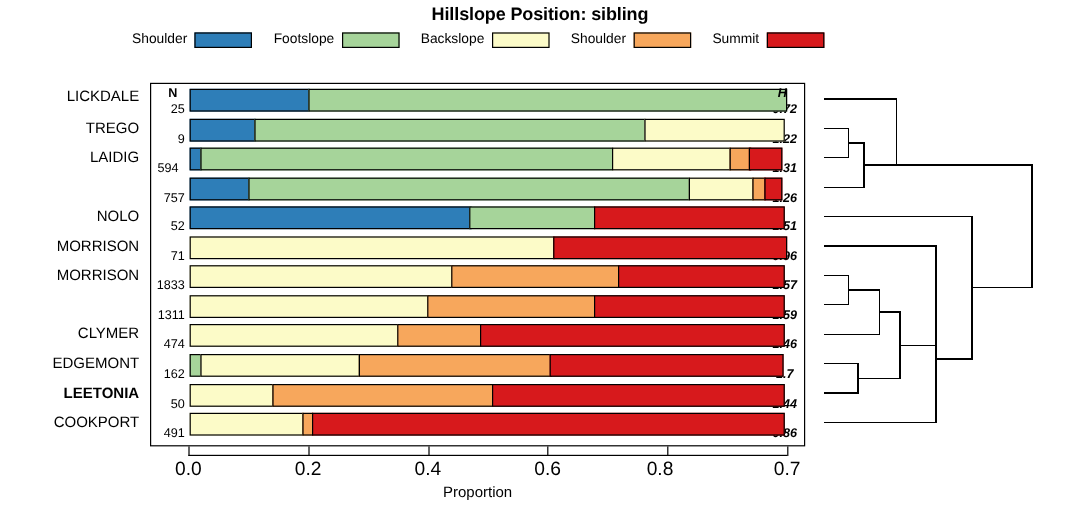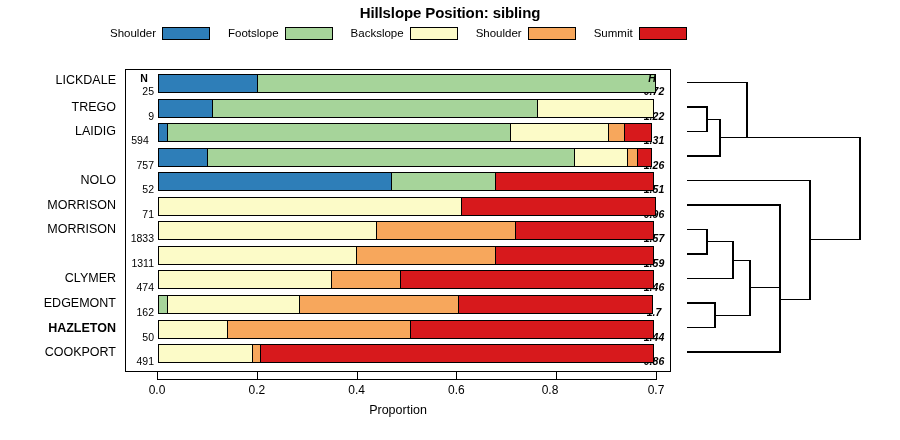--- a/index.html
+++ b/index.html
@@ -92,21 +92,21 @@
   .ylabel.bold{font-weight:bold;}
 
   
   .xaxis{position:absolute;left:125px;top:372px;width:546px;height:40px;}
   .xaxis-line{
     position:absolute;left:32px;top:7px;width:499px;height:1.1px;background:#000;
   }
   .xtick{position:absolute;top:0px;width:1.1px;height:8px;background:#000;}
   .xticklabel{
     position:absolute;top:11px;
-    font-size:12px;text-align:center;width:40px;margin-left:-20px;
+    font-size:16px;text-align:center;width:40px;margin-left:-20px;
   }
   .xaxis-title{
     position:absolute;left:125px;top:403px;width:546px;
     text-align:center;font-size:12.5px;
   }
 
   
   .dendro{position:absolute;left:675px;top:69px;width:225px;height:303px;}
   .dendro svg{display:block;}
 </style>
@@ -142,21 +142,21 @@
 
   <div class="ylabels" id="ylabels">
       <div class="ylabel" style="top: 4px; padding-left: 46px;">LICKDALE</div>
       <div class="ylabel" style="top: 30.55px;">TREGO</div>
       <div class="ylabel" style="top: 55.1px;">LAIDIG</div>
       <div class="ylabel" style="top: 104.2px;">NOLO</div>
       <div class="ylabel" style="top: 128.75px;">MORRISON</div>
       <div class="ylabel" style="top: 153.3px;">MORRISON</div>
       <div class="ylabel" style="top: 202.4px;">CLYMER</div>
       <div class="ylabel" style="top: 226.95px;">EDGEMONT</div>
-      <div class="ylabel bold" style="top: 251.5px;">HAZLETON</div>
+      <div class="ylabel bold" style="top: 251.5px;">LEETONIA</div>
       <div class="ylabel" style="top: 276.05px;">COOKPORT</div>
     </div>
 
   <div class="plot-frame">
     <div class="rows" id="rows">
         <div class="nval" style="left: 0px; width: 28px; top: 15px;">25</div>
         <div class="hval" style="right: 0px; width: 32px; text-align: center; top: 15px;">0.72</div>
         <div class="bar" style="left: 32px; width: 499px; top: 4px; height: 19px;">
           <div class="seg" style="width: 99.8px; background: rgb(46, 126, 184);"></div>
           <div class="seg" style="width: 399.2px; background: rgb(166, 212, 154);"></div>

